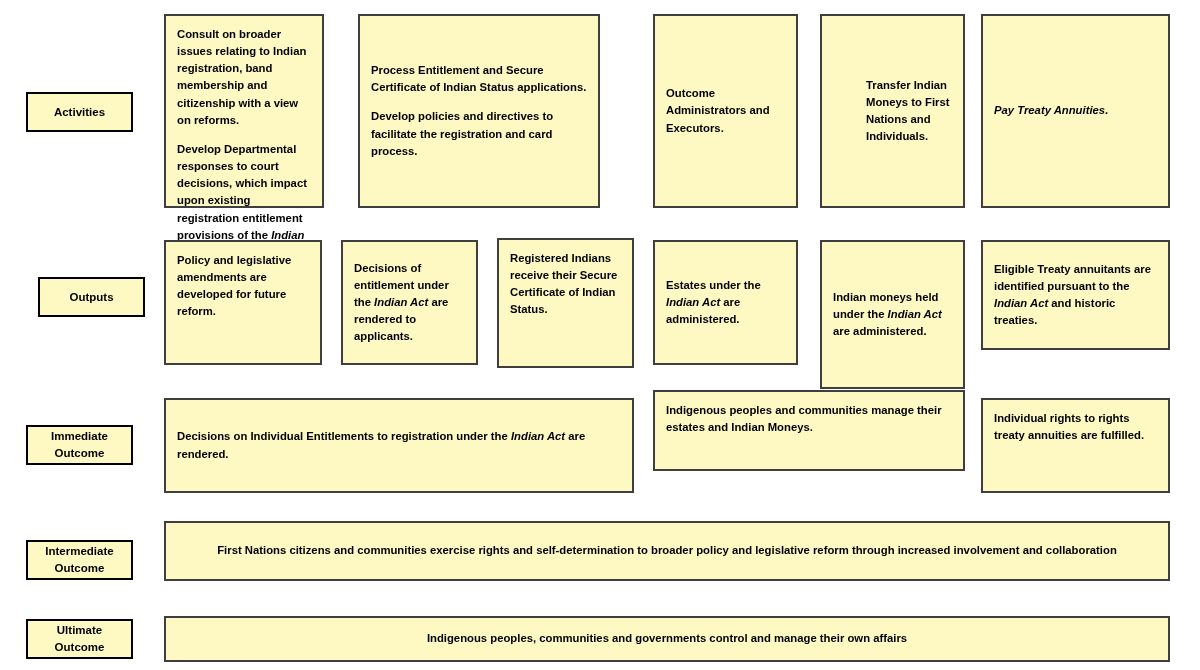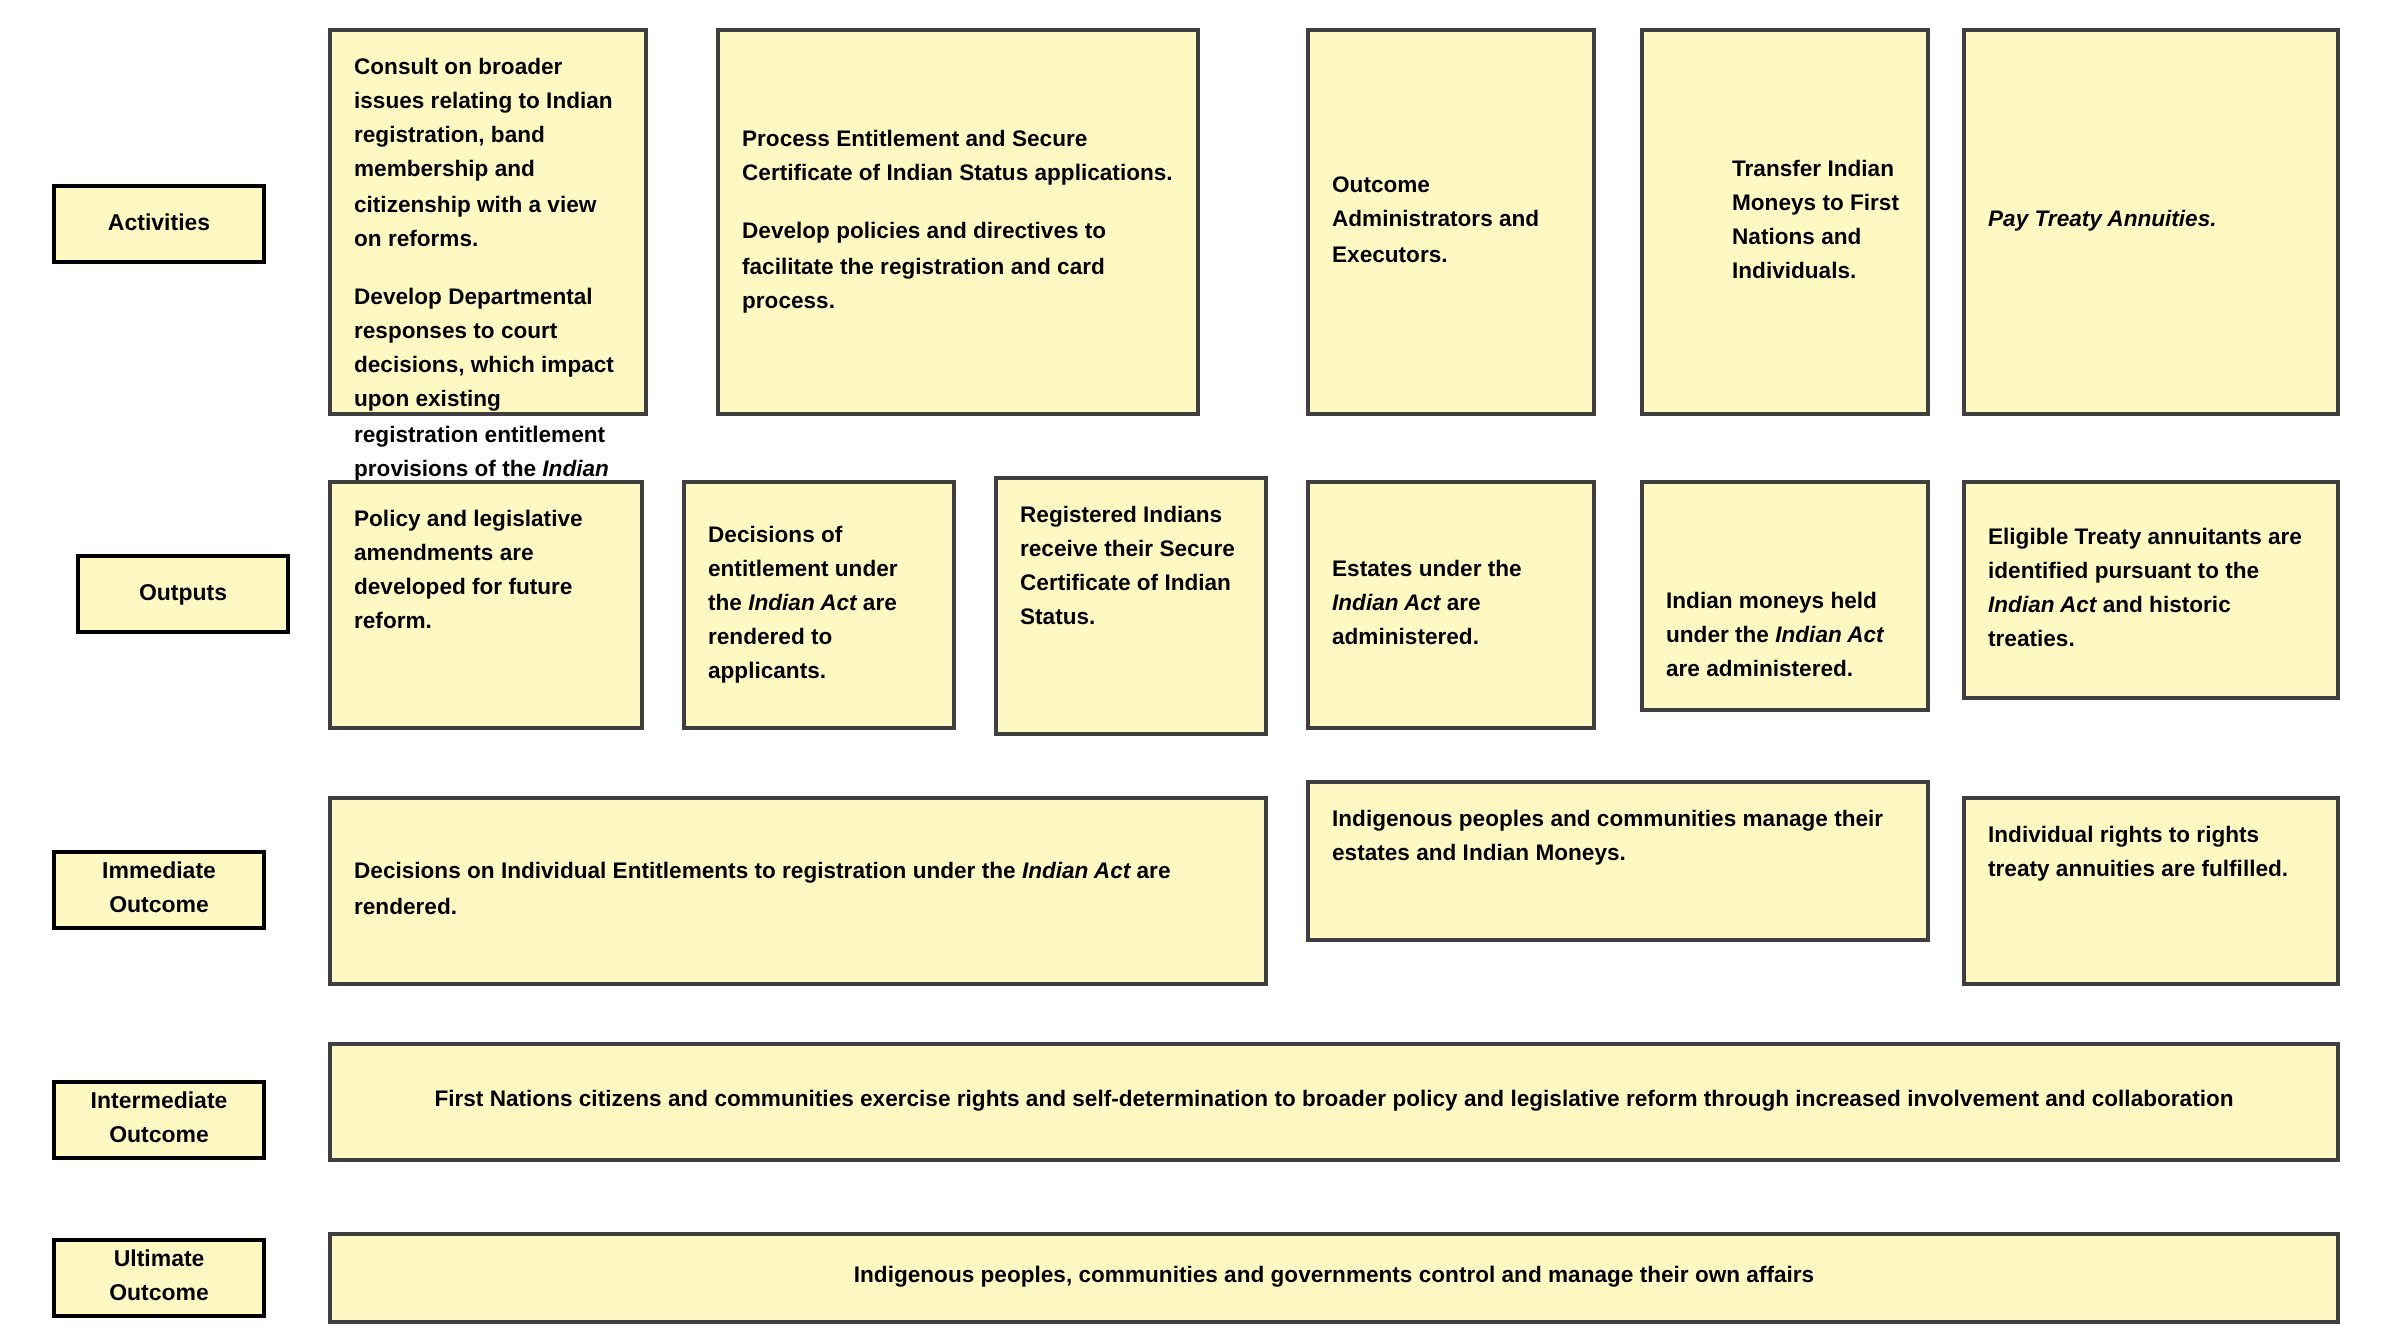--- a/index.html
+++ b/index.html
@@ -105,21 +105,21 @@
     </div>
 
   <div class="box content-box" style="left:497px; top:238px; width:137px; height:130px;">
       <p class="para">Registered Indians receive their Secure Certificate of Indian Status.</p>
     </div>
 
   <div class="box content-box vcenter" style="left:653px; top:240px; width:145px; height:125px;">
       <p class="para">Estates under the <i class="act">Indian Act</i> are administered.</p>
     </div>
 
-  <div class="box content-box vcenter" style="left:820px; top:240px; width:145px; height:116px;justify-content:flex-end;">
+  <div class="box content-box vcenter" style="left:820px; top:240px; width:145px; height:149px;">
       <p class="para">Indian moneys held under the <i class="act">Indian Act</i> are administered.</p>
     </div>
 
   <div class="box content-box vcenter" style="left:981px; top:240px; width:189px; height:110px;">
       <p class="para">Eligible Treaty annuitants are identified pursuant to the <i class="act">Indian Act</i> and historic treaties.</p>
     </div>
 
   <div class="box label-box" style="left:26px; top:425px; width:107px; height:39px;">
     <span>
       <span>Immediate</span><br>

